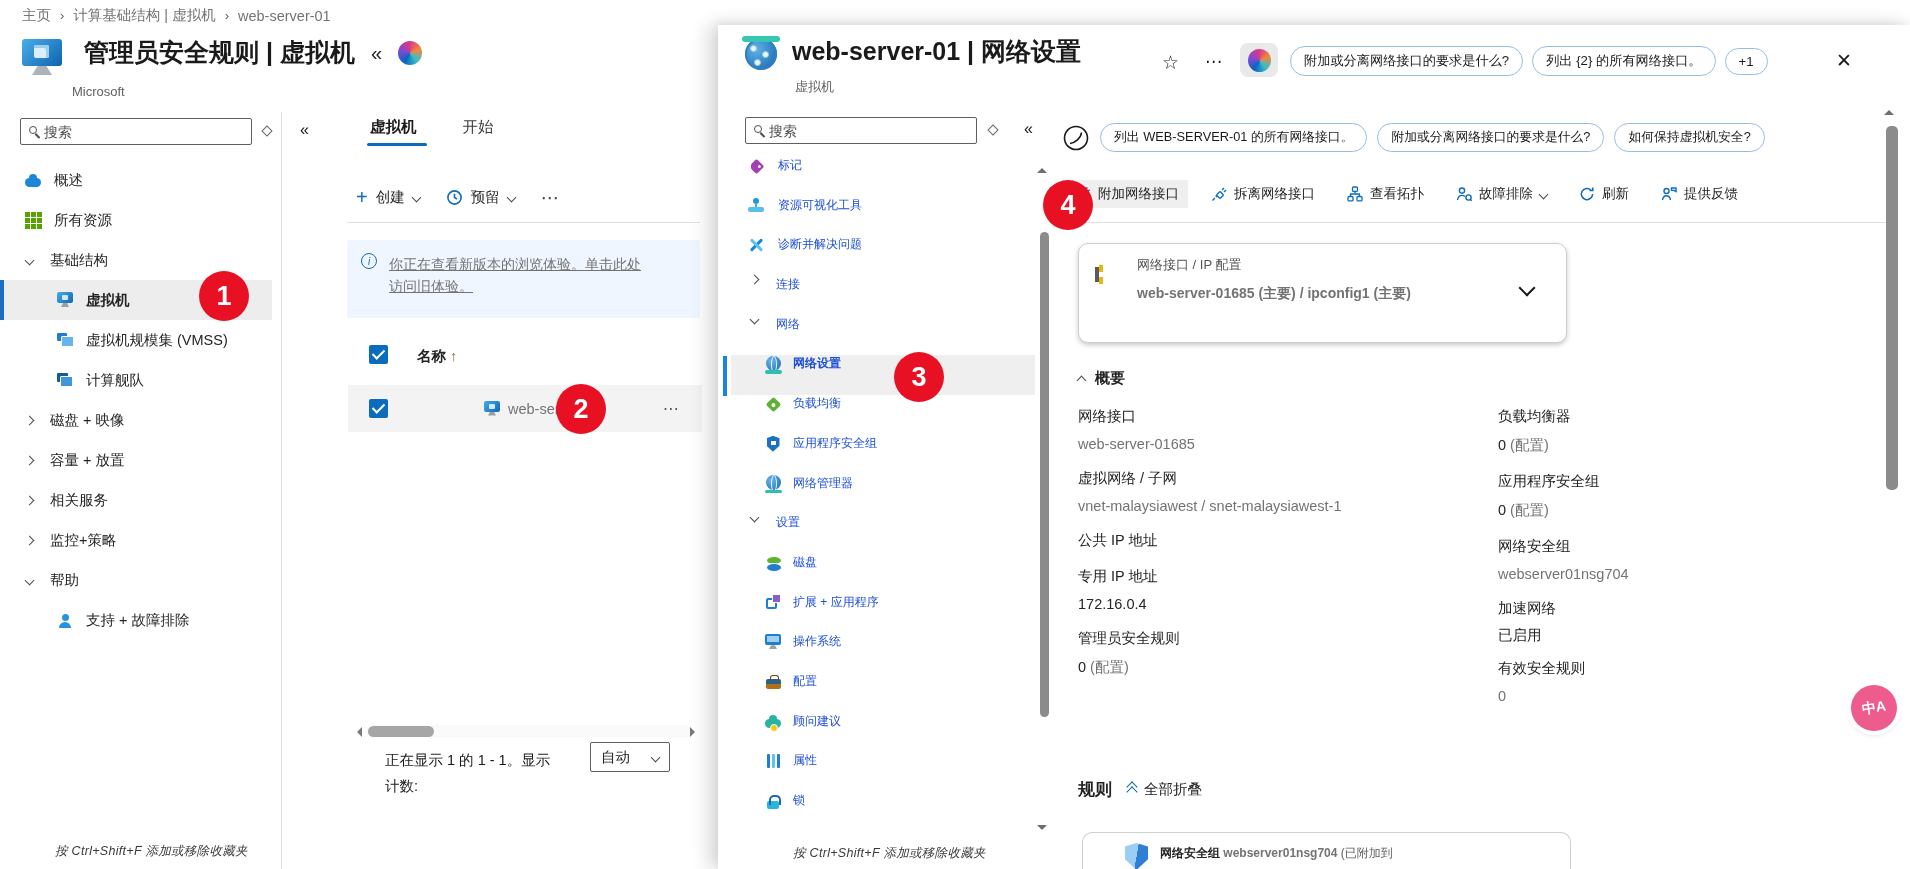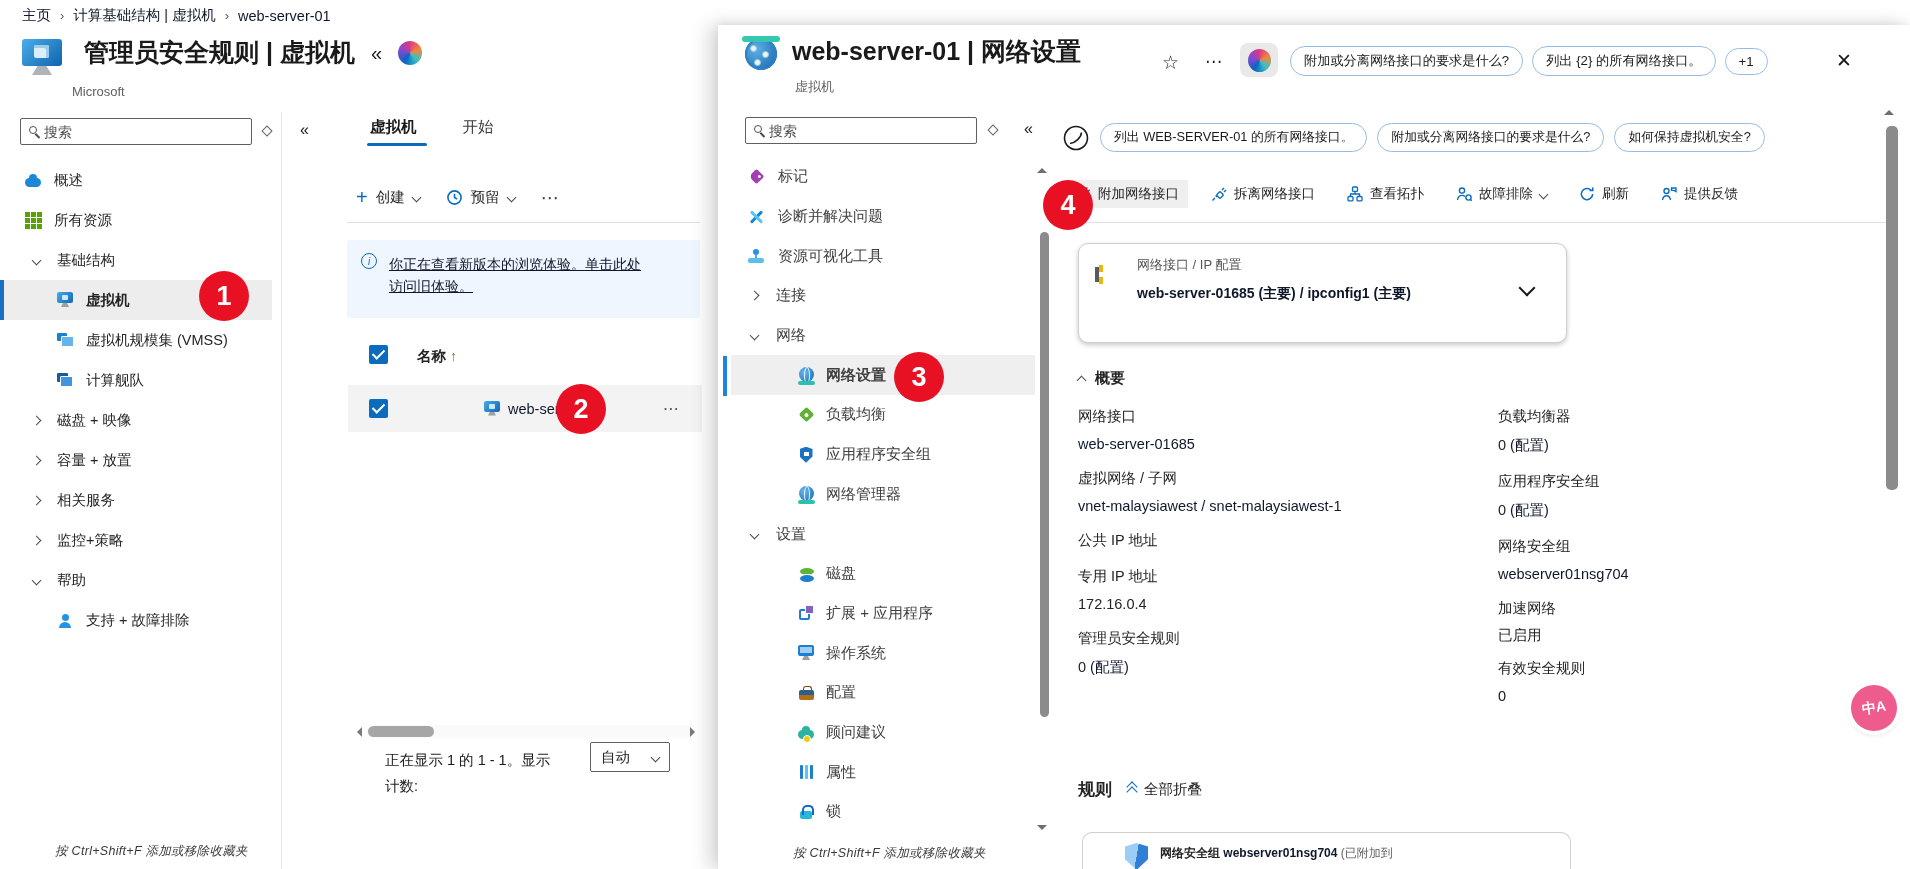--- a/index.html
+++ b/index.html
@@ -1,19 +1,19 @@
 <!DOCTYPE html>
 <html><head>
 <meta charset="utf-8">
 <style>
   *{margin:0;padding:0;box-sizing:border-box}
   html,body{width:1910px;height:869px;overflow:hidden;background:#fff;
     font-family:"Liberation Sans","DejaVu Sans",sans-serif;color:#242424}
   #root{position:relative;width:1910px;height:869px;background:#fff}
-  a{text-decoration:none;color:#0f172a;cursor:pointer}
+  a{text-decoration:none;color:#737373;cursor:pointer}
   .abs{position:absolute}
   
   .cv{display:inline-block;width:7px;height:7px;border:solid #4a4a4a;border-width:0 1.4px 1.4px 0;flex:none}
   .cv.d{transform:rotate(45deg)}
   .cv.r{transform:rotate(-45deg)}
   .cv.u{transform:rotate(-135deg)}
   .cv.blue{border-color:#0b6cbd}
   .cb{width:19px;height:19px;background:#0b6cbd;border-radius:2px;position:relative;flex:none}
   .cb::after{content:"";position:absolute;left:6px;top:2px;width:5px;height:10px;border:solid #fff;border-width:0 2px 2px 0;transform:rotate(45deg)}
   .badge{position:absolute;width:50px;height:50px;border-radius:50%;background:#e81123;color:#fff;
@@ -95,27 +95,27 @@
   
   .crumbs{position:absolute;left:22px;top:6px;display:flex;align-items:center;gap:9px;font-size:14.5px}
   .crumbs .sep{color:#5f5f5f;font-size:13px}
   .titlerow{position:absolute;left:22px;top:36px;display:flex;align-items:center;gap:16px}
   .titlerow h1{font-size:25px;color:#1a1a1a;font-weight:700;white-space:nowrap}
   .titlerow h1 .sfx{font-weight:600}
   .lrow{height:40px;display:flex;align-items:center;font-size:14.5px;color:#242424;cursor:pointer;width:272px}
   .lrow .lbl{white-space:nowrap}
   .lrow.sel{background:#ededed;font-weight:700}
   .pl1{padding-left:24px}.pl1 .ic{margin-right:12px}
-  .plg{padding-left:33px}.plg .cv{margin-right:17px}
+  .plg{padding-left:26px}.plg .cv{margin-right:17px}
   .pl2{padding-left:56px}.pl2 .ic{margin-right:12px}
-  .rrow{height:39.7px;display:flex;align-items:center;font-size:15px;color:#404040;cursor:pointer}
+  .rrow{height:39.7px;display:flex;font-size:12px;color:#1d4ed8;cursor:pointer}
   .rrow.sel{background:#efefef;font-weight:700}
   .rp1{padding-left:16px}.rp1 .ic{margin-right:13px}
   .rpg{padding-left:20px}.rpg .cv{margin-right:18px}
-  .rp2{padding-left:66px}.rp2 .ic{margin-right:11px}
+  .rp2{padding-left:33px}.rp2 .ic{margin-right:11px}
   .tabs{position:absolute;left:370px;top:117px;display:flex;gap:46px;font-size:15.5px}
   .tab{color:#3b3b3b;cursor:pointer}
   .tab.on{font-weight:700;color:#1a1a1a}
   .midbar{position:absolute;left:356px;top:186px;display:flex;align-items:center;gap:26px;font-size:14.5px;color:#242424}
   .midbar .grp{display:flex;align-items:center;gap:8px;cursor:pointer}
   .banner{position:absolute;left:347px;top:240px;width:353px;height:78px;background:#f0f6ff;border-radius:2px;display:flex;gap:12px;padding:13px 14px}
   .banner a{display:block;font-size:14px;line-height:22px;text-decoration:underline}
   .chip{border:1px solid #94bde6;border-radius:15px;background:#fff;padding:5px 13px;font-size:12.8px;color:#1a1a1a;white-space:nowrap;cursor:pointer}
   .dtool{display:flex;align-items:center;gap:7px;font-size:13.5px;color:#242424;cursor:pointer;padding:5px 9px;white-space:nowrap}
   .dtool svg{flex:none}
@@ -311,29 +311,29 @@
 
     <div class="abs" style="left:13px;top:132px;width:304px">
       <div class="rrow rp1">
         <span class="ic">
             <span class="itag"></span>
           </span>
         <span>标记</span>
         </div>
       <div class="rrow rp1">
         <span class="ic">
+            <span class="itree"></span>
+          </span>
+        <span>资源可视化工具</span>
+        </div>
+      <div class="rrow rp1">
+        <span class="ic">
             <span class="itools"></span>
           </span>
         <span>诊断并解决问题</span>
-        </div>
-      <div class="rrow rp1">
-        <span class="ic">
-            <span class="itree"></span>
-          </span>
-        <span>资源可视化工具</span>
         </div>
       <div class="rrow rpg">
         <span class="cv r"></span>
         <span>连接</span>
         </div>
       <div class="rrow rpg">
         <span class="cv d"></span>
         <span>网络</span>
         </div>
       <div class="rrow rp2 sel">

